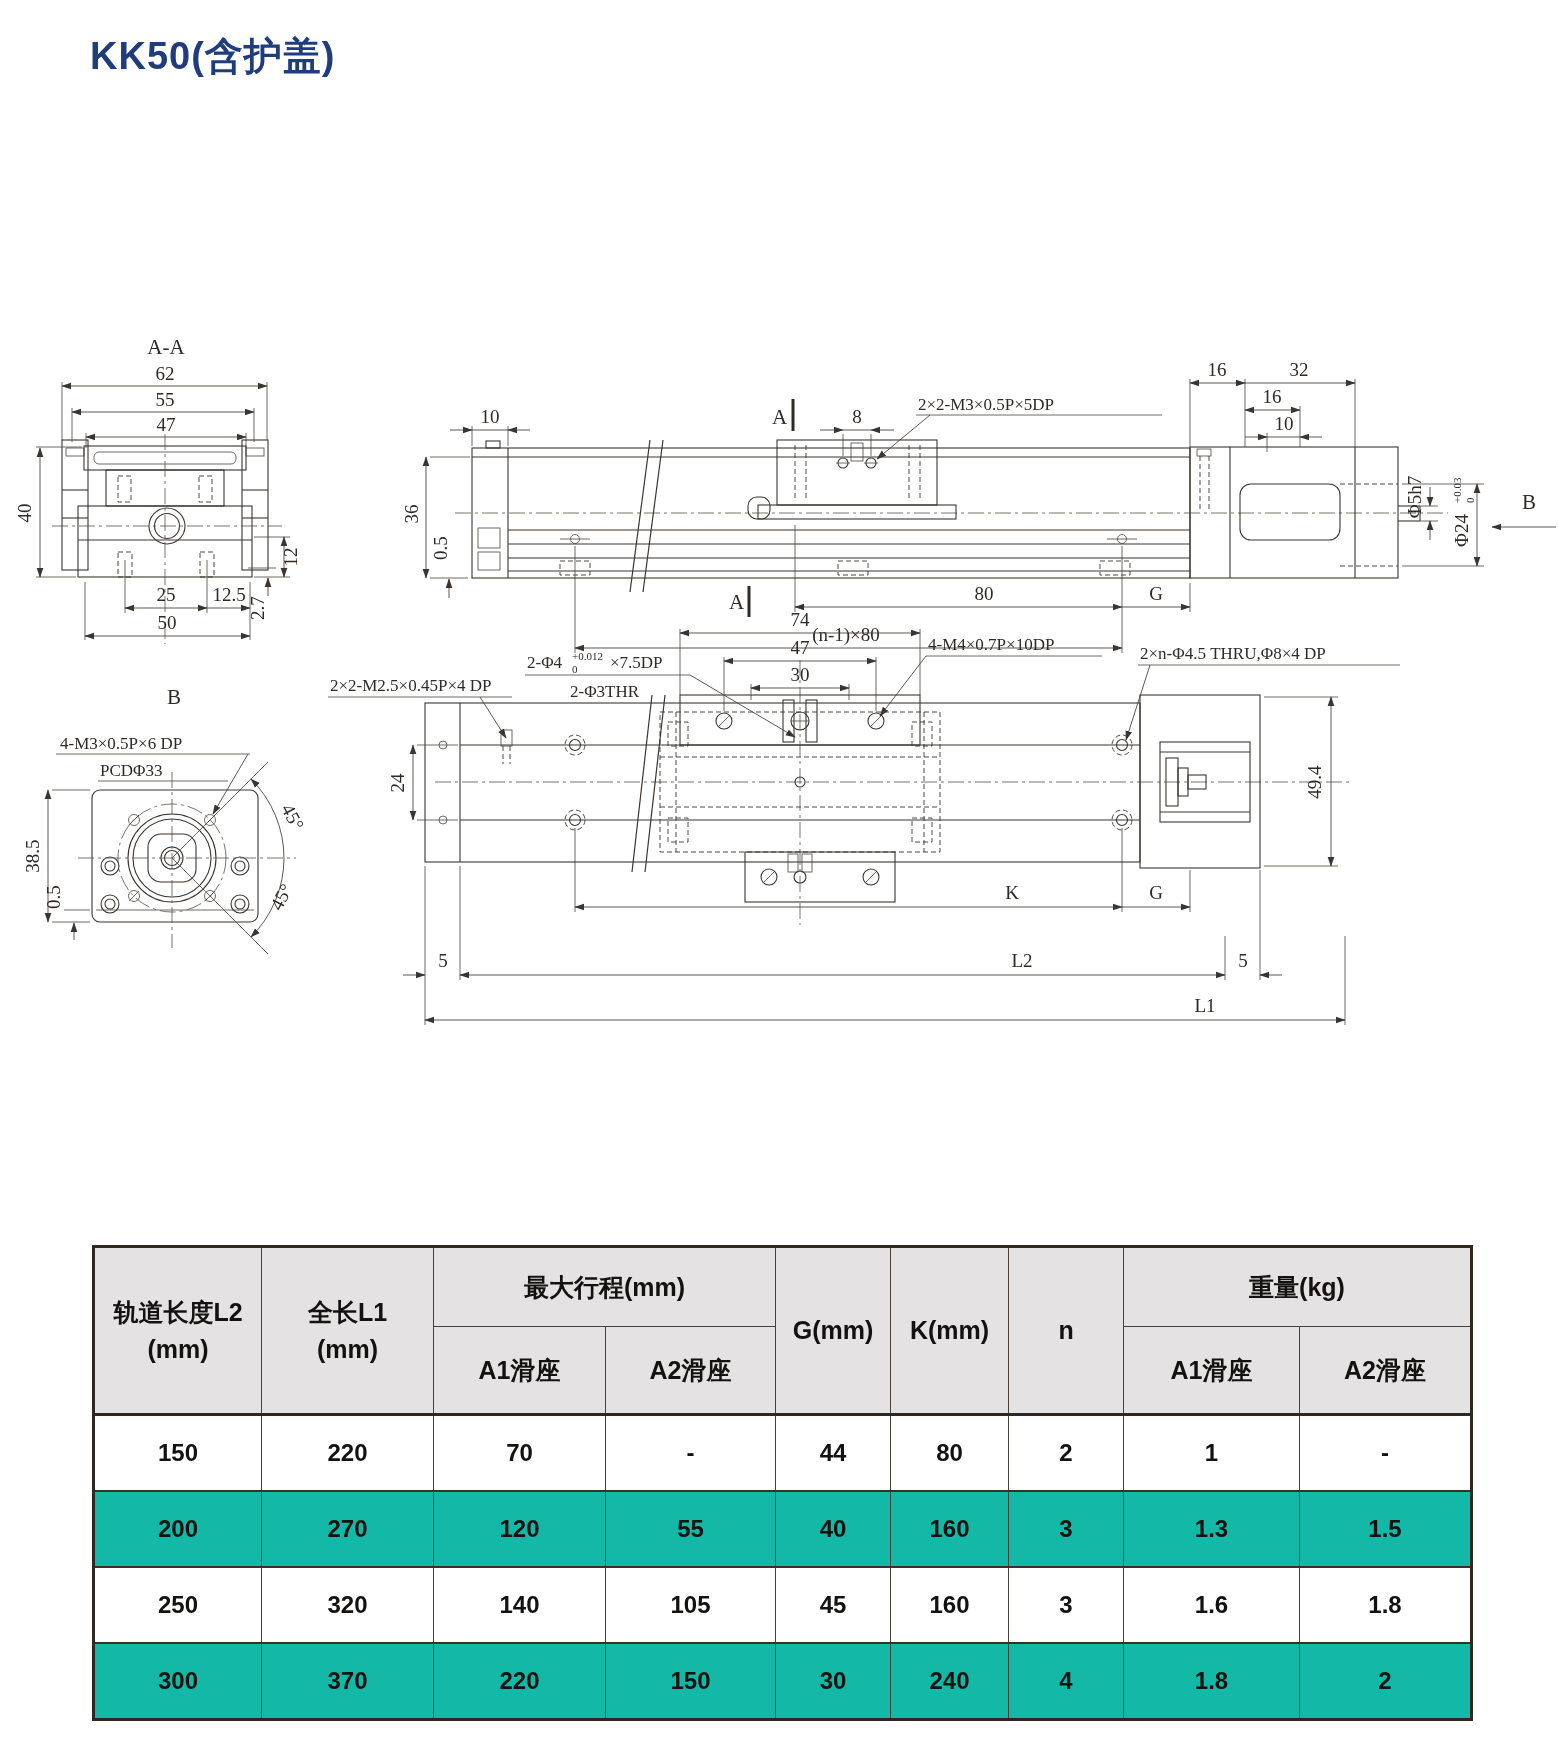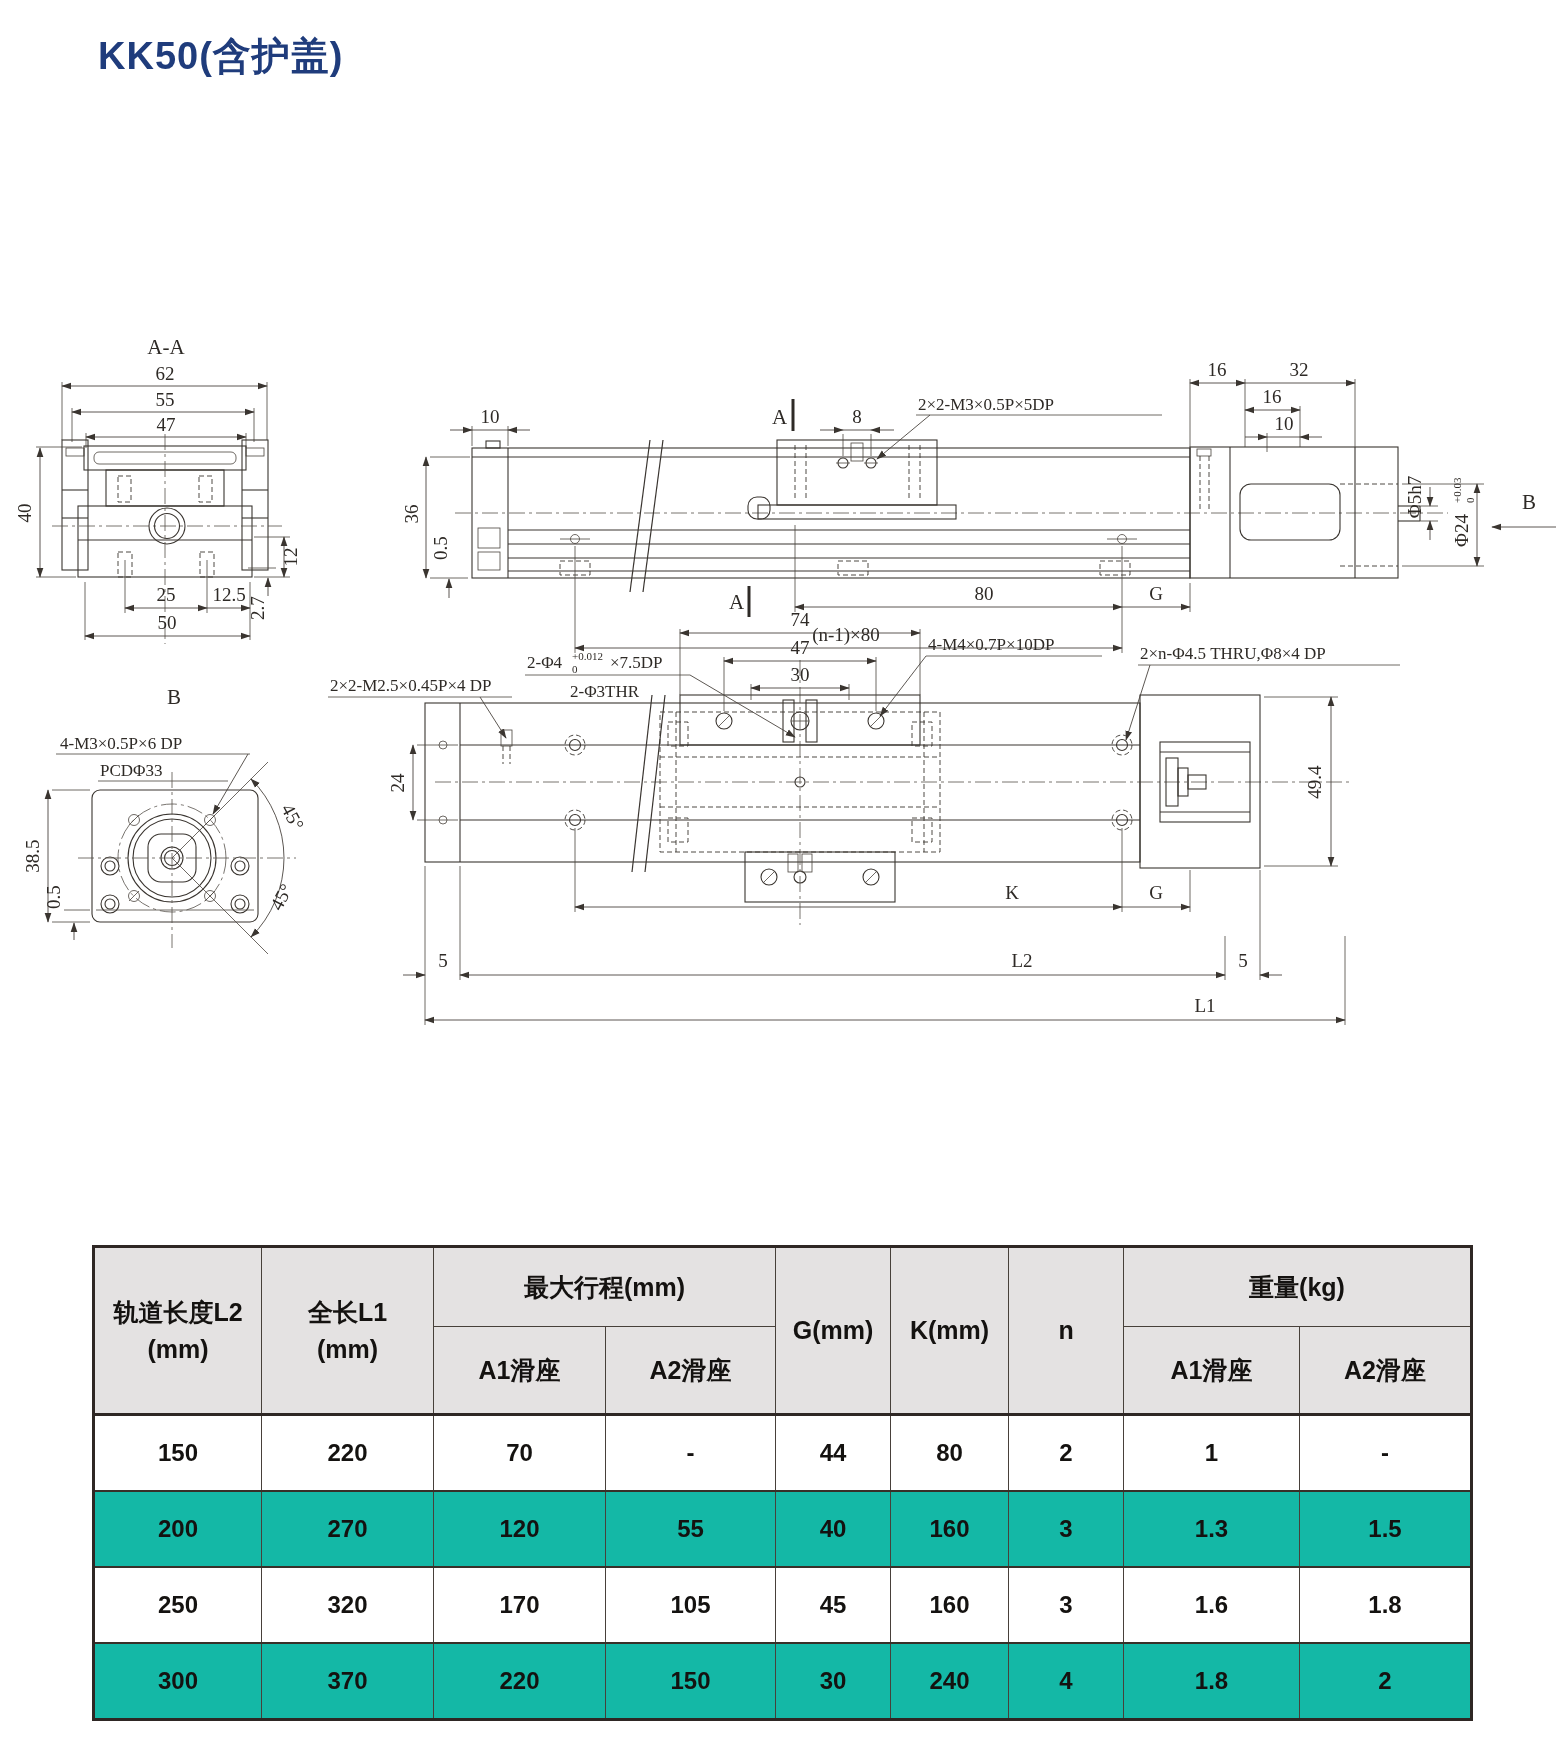--- a/index.html
+++ b/index.html
@@ -1,17 +1,17 @@
 <!DOCTYPE html>
 <html><head>
 <meta charset="utf-8">
 <style>
   html,body{margin:0;padding:0;background:#ffffff;}
   body{width:1558px;height:1738px;position:relative;font-family:"Liberation Sans",sans-serif;}
-  #page-title{position:absolute;left:98px;top:6px;font-size:38px;font-weight:bold;color:#1f3c7c;letter-spacing:1px;}
+  #page-title{position:absolute;left:90px;top:6px;font-size:38px;font-weight:bold;color:#1f3c7c;letter-spacing:1px;}
   svg{position:absolute;left:0;top:0;}
   svg text{font-family:"Liberation Serif",serif;fill:#2e2a26;}
   .dimtxt{font-size:19px;}
   .notetxt{font-size:17px;}
   .toltxt{font-size:11px;}
   .viewlbl{font-size:21px;}
   .ln{stroke:#3a3530;stroke-width:1.1;fill:none;}
   .lnthin{stroke:#4a443e;stroke-width:0.8;fill:none;}
   .dsh{stroke:#3a3530;stroke-width:0.9;fill:none;stroke-dasharray:5 3;}
   .cl{stroke:#55504a;stroke-width:0.8;fill:none;stroke-dasharray:16 4 3 4;}
@@ -467,21 +467,21 @@
       <td>55</td>
       <td>40</td>
       <td>160</td>
       <td>3</td>
       <td>1.3</td>
       <td>1.5</td>
     </tr>
     <tr>
       <td>250</td>
       <td>320</td>
-      <td>170</td>
+      <td>140</td>
       <td>105</td>
       <td>45</td>
       <td>160</td>
       <td>3</td>
       <td>1.6</td>
       <td>1.8</td>
     </tr>
     <tr class="alt">
       <td>300</td>
       <td>370</td>

